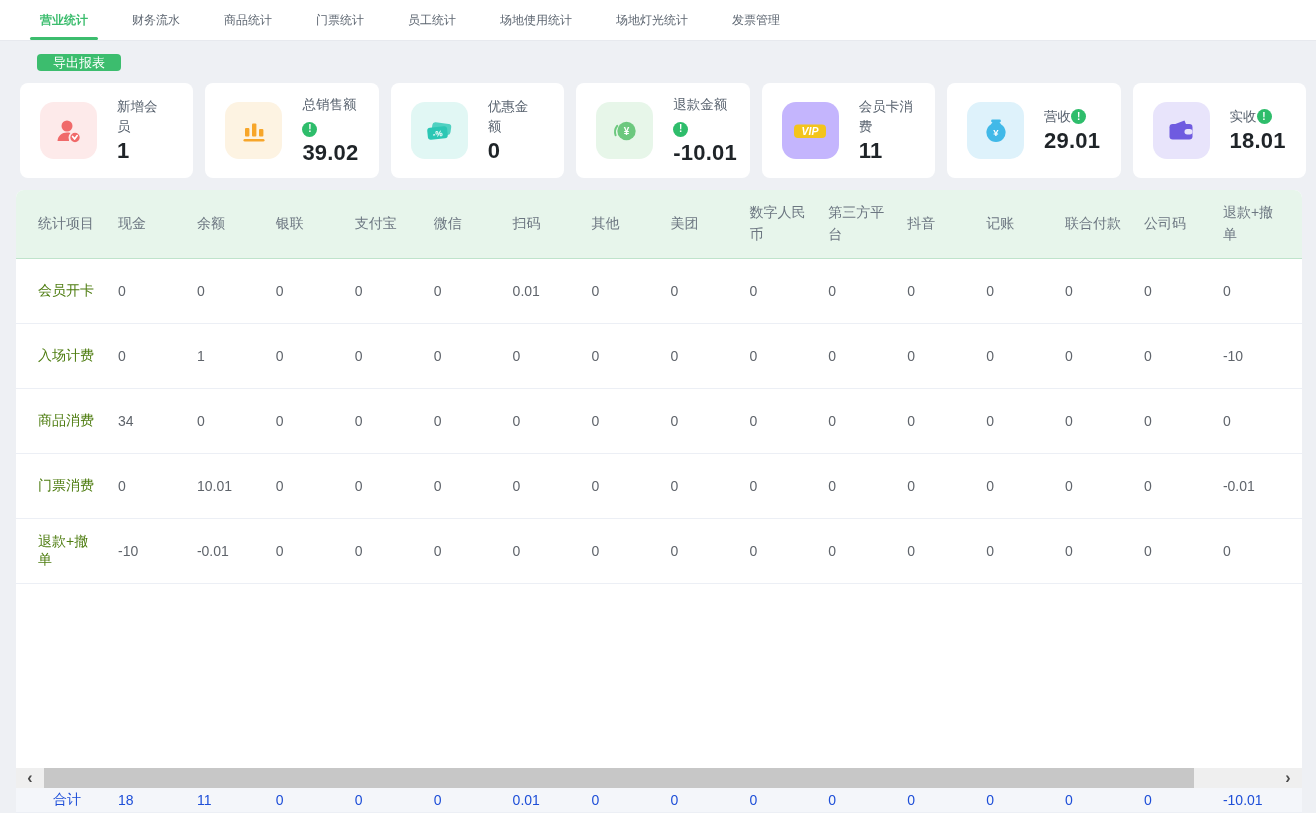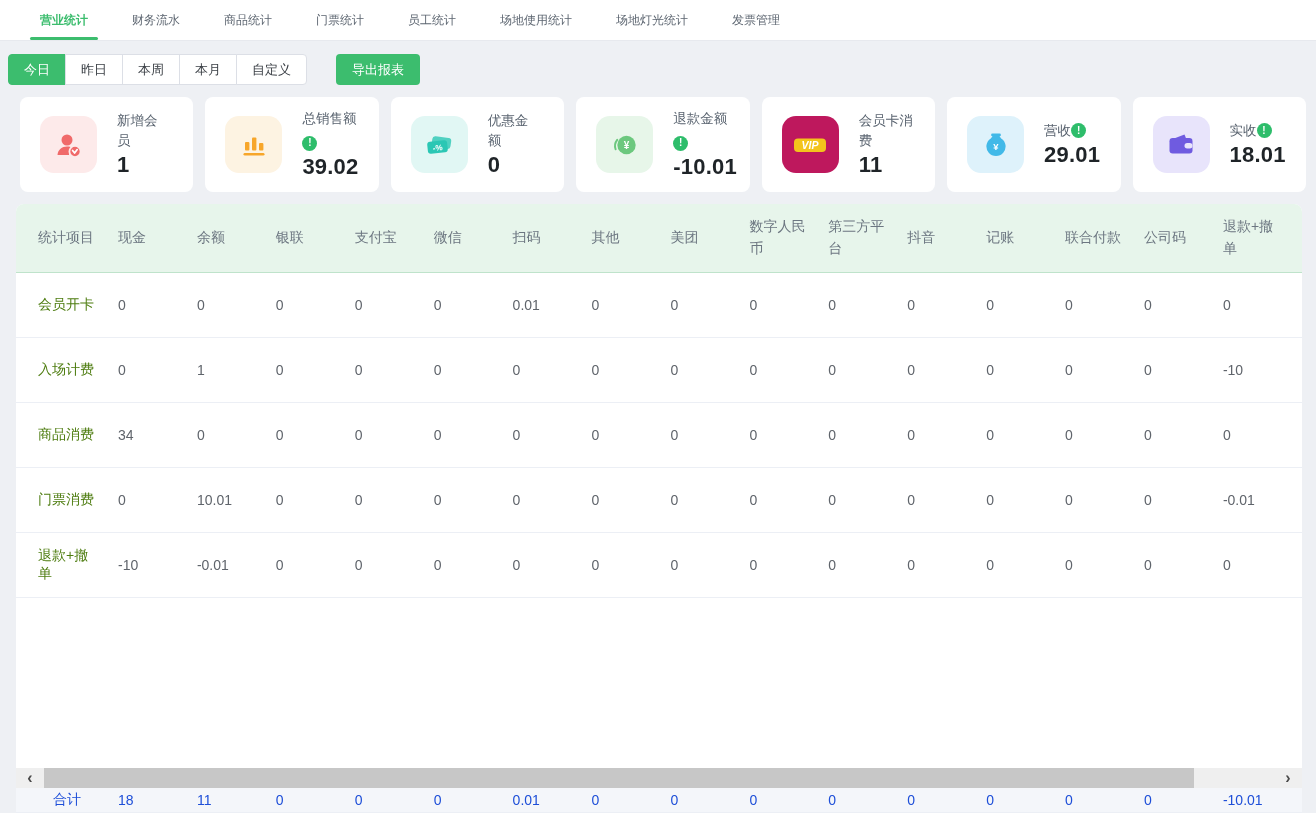--- a/index.html
+++ b/index.html
@@ -15,21 +15,21 @@
   .tab { position:relative; padding:0 22px; line-height:40px; font-size:12px; color:#5c6570; cursor:pointer; white-space:nowrap; }
   .tab.active { color:#3cbd6e; font-weight:bold; }
   .tab.active::after { content:""; position:absolute; left:12px; right:12px; bottom:0; height:3px; background:#3cbd6e; border-radius:2px; }
   
   .filter-row { display:flex; align-items:center; padding:13px 8px 12px 8px; flex-shrink:0; }
   .btn-group { display:flex; }
   .range-btn { height:31px; padding:0 15px; background:#fff; border:1px solid #dcdfe6; color:#3a3f45; font-size:13px; margin-left:-1px; cursor:pointer; font-family:inherit; }
   .range-btn:first-child { border-radius:4px 0 0 4px; margin-left:0; }
   .range-btn:last-child { border-radius:0 4px 4px 0; }
   .range-btn.active { background:#3cbd6e; border-color:#3cbd6e; color:#fff; }
-  .export-btn { margin-left:29px; height:31px; padding:0 16px; background:#3cbd6e; color:#fff; border:none; border-radius:4px; font-size:13px; cursor:pointer; font-family:inherit; }
+  .export-btn { margin-left:29px; height:17px; padding:0 16px; background:#3cbd6e; color:#fff; border:none; border-radius:4px; font-size:13px; cursor:pointer; font-family:inherit; }
   
   .cards-row { display:flex; gap:12px; margin:0 10px 12px 20px; flex-shrink:0; }
   .card { flex:1; background:#fff; border-radius:8px; height:95px; display:flex; align-items:center; padding-left:20px; gap:20px; }
   .icon-box { width:57px; height:57px; border-radius:14px; display:flex; align-items:center; justify-content:center; flex-shrink:0; }
   .card-text { display:flex; flex-direction:column; justify-content:center; }
   .card-label { font-size:13.5px; color:#5a6470; line-height:1.45; }
   .card:nth-child(1) .card-label, .card:nth-child(3) .card-label { max-width:3.2em; }
   .card:nth-child(5) .card-label { max-width:4.4em; }
   .card-value { font-size:22px; font-weight:bold; color:#1f2428; margin-top:2px; letter-spacing:.2px; }
   .info-dot { width:15px; height:15px; border-radius:50%; background:#2ebd6b; color:#fff; font-size:10px; font-weight:bold; display:inline-flex; align-items:center; justify-content:center; line-height:1; flex-shrink:0; }
@@ -62,27 +62,20 @@
     <div class="tab"><span>财务流水</span></div>
     <div class="tab"><span>商品统计</span></div>
     <div class="tab"><span>门票统计</span></div>
     <div class="tab"><span>员工统计</span></div>
     <div class="tab"><span>场地使用统计</span></div>
     <div class="tab"><span>场地灯光统计</span></div>
     <div class="tab"><span>发票管理</span></div>
   </div>
 
 <div class="filter-row">
-  <div class="btn-group">
-      <button class="range-btn active">今日</button>
-      <button class="range-btn">昨日</button>
-      <button class="range-btn">本周</button>
-      <button class="range-btn">本月</button>
-      <button class="range-btn">自定义</button>
-    </div>
   <button class="export-btn">导出报表</button>
 </div>
 
 <div class="cards-row">
     <div class="card">
       <div class="icon-box" style="background: rgb(253, 234, 234);">
         <svg width="30" height="30" viewBox="0 0 30 30">
           <circle cx="13" cy="10" r="5.5" fill="#f06a6a"></circle>
           <path d="M3.5 25c.5-5.5 4.5-8.5 9.5-8.5 2 0 3.8.5 5.3 1.4A7 7 0 0 0 15 24v1z" fill="#f06a6a"></path>
           <circle cx="21" cy="21.5" r="5.6" fill="#f06a6a" stroke="#fdeaea" stroke-width="1.8"></circle>
@@ -130,21 +123,21 @@
           <text x="16.5" y="18.8" font-size="10" font-weight="bold" fill="#fff" text-anchor="middle">¥</text>
         </svg>
       </div>
       <div class="card-text">
         <div class="card-label">退款金额</div>
         <div class="info-line"><span class="info-dot">!</span></div>
         <div class="card-value">-10.01</div>
       </div>
     </div>
     <div class="card">
-      <div class="icon-box" style="background: #be185d;">
+      <div class="icon-box" style="background: #c4b5fd;">
         <svg width="34" height="30" viewBox="0 0 34 30">
           <rect x="1" y="8.5" width="32" height="13.5" rx="4" fill="#f3c41c"></rect>
           <text x="17" y="19" font-size="10.5" font-weight="bold" font-style="italic" fill="#fff" text-anchor="middle">VIP</text>
         </svg>
       </div>
       <div class="card-text">
         <div class="card-label">会员卡消费</div>
         <div class="card-value">11</div>
       </div>
     </div>

